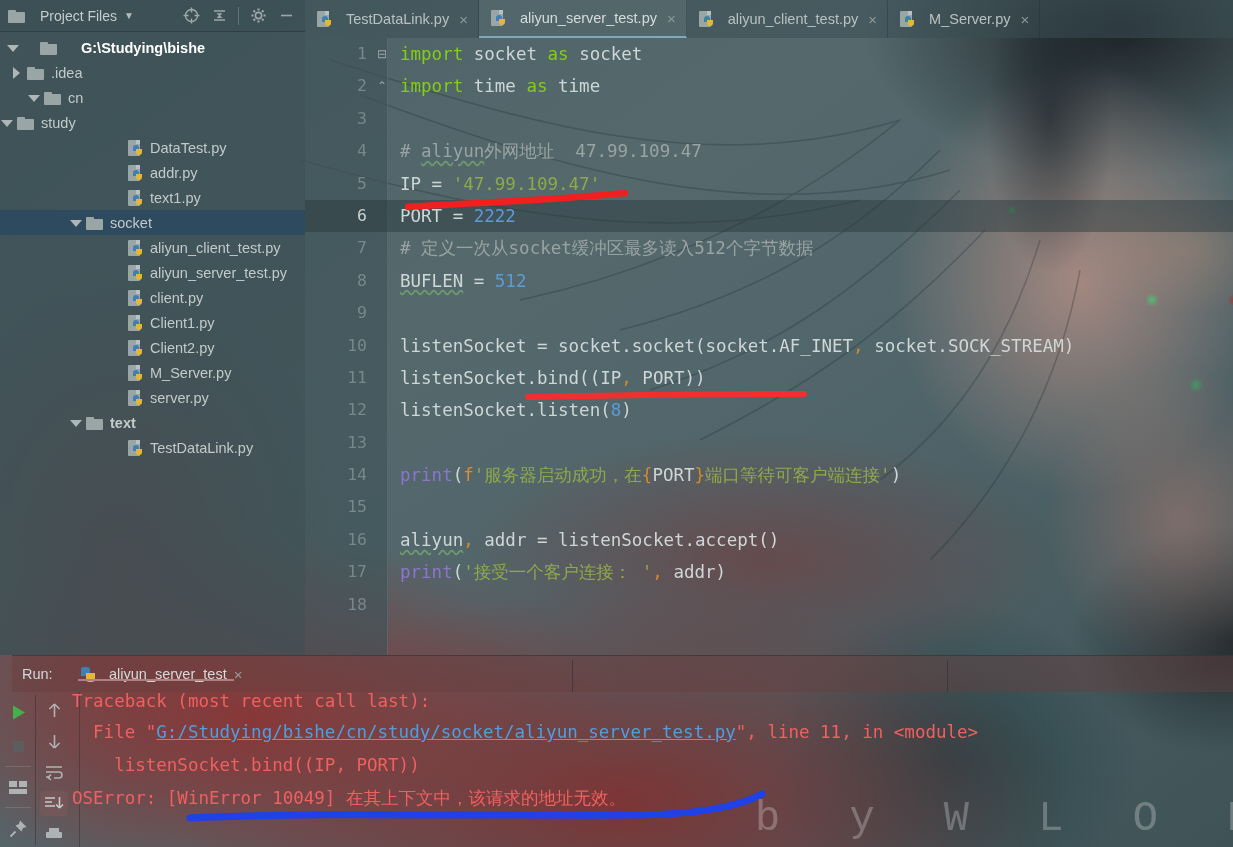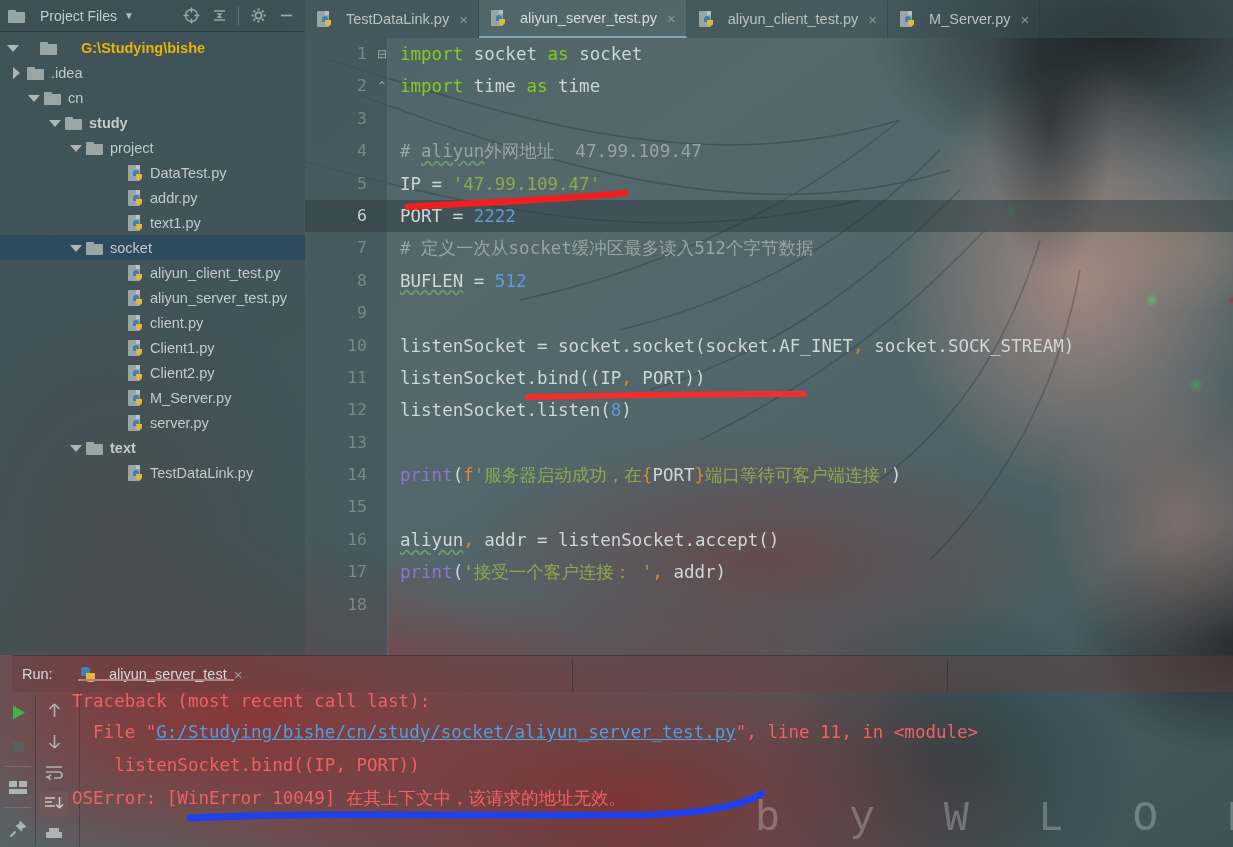--- a/index.html
+++ b/index.html
@@ -60,21 +60,21 @@
     padding-left: 8px; color: #c6cdcd; font-size: 14px; text-align: right;
   }
   #project-header .title { margin-left: 8px; }
   .hdr-icons { margin-left: auto; display: flex; align-items: center; gap: 2px; padding-right: 6px; }
   .hdr-icon { width: 26px; height: 26px; display: flex; align-items: center; justify-content: center; opacity: .82; }
   .hdr-sep { width: 1px; height: 18px; background: rgba(170,180,180,.35); margin: 0 4px; }
 
   .tree { padding-top: 3px; font-size: 14.5px; color: #c3caca; }
   .tree-row { height: 25px; display: flex; align-items: center; white-space: nowrap; }
   .tree-row.selected { background: #2d4a5e; }
-  .tree-row.root { font-weight: bold; color: #eab308; gap: 17px; }
+  .tree-row.root { font-weight: bold; color: #ffffff; gap: 17px; }
   .twisty { width: 14px; height: 14px; flex: 0 0 14px; margin-right: 3px; position: relative; }
   .twisty.open::after {
     content: ""; position: absolute; left: 1px; top: 4px;
     border-left: 6px solid transparent; border-right: 6px solid transparent;
     border-top: 7px solid #aeb6b6;
   }
   .twisty.closed::after {
     content: ""; position: absolute; left: 3px; top: 1px;
     border-top: 6px solid transparent; border-bottom: 6px solid transparent;
     border-left: 7px solid #aeb6b6;
@@ -236,29 +236,24 @@
         <div class="tree-row" style="padding-left: 10px;">
           <span class="twisty closed"></span>
           <span class="folder-ico"></span>
           <span>.idea</span>
         </div>
         <div class="tree-row" style="padding-left: 27px;">
           <span class="twisty open"></span>
           <span class="folder-ico"></span>
           <span>cn</span>
         </div>
-        <div class="tree-row" style="padding-left: 48px; font-weight: bold;">
+        <div class="tree-row" style="">
           <span class="twisty open"></span>
           <span class="folder-ico"></span>
           <span>study</span>
-        </div>
-        <div class="tree-row" style="padding-left: 69px;">
-          <span class="twisty open"></span>
-          <span class="folder-ico"></span>
-          <span>project</span>
         </div>
         <div class="tree-row" style="padding-left: 111px;">
           <span class="twisty"></span>
           <span class="py-ico">
             <span class="sheet"></span>
             <span class="fold"></span>
             <span class="snake-b"></span>
             <span class="snake-y"></span>
           </span>
           <span>DataTest.py</span>

